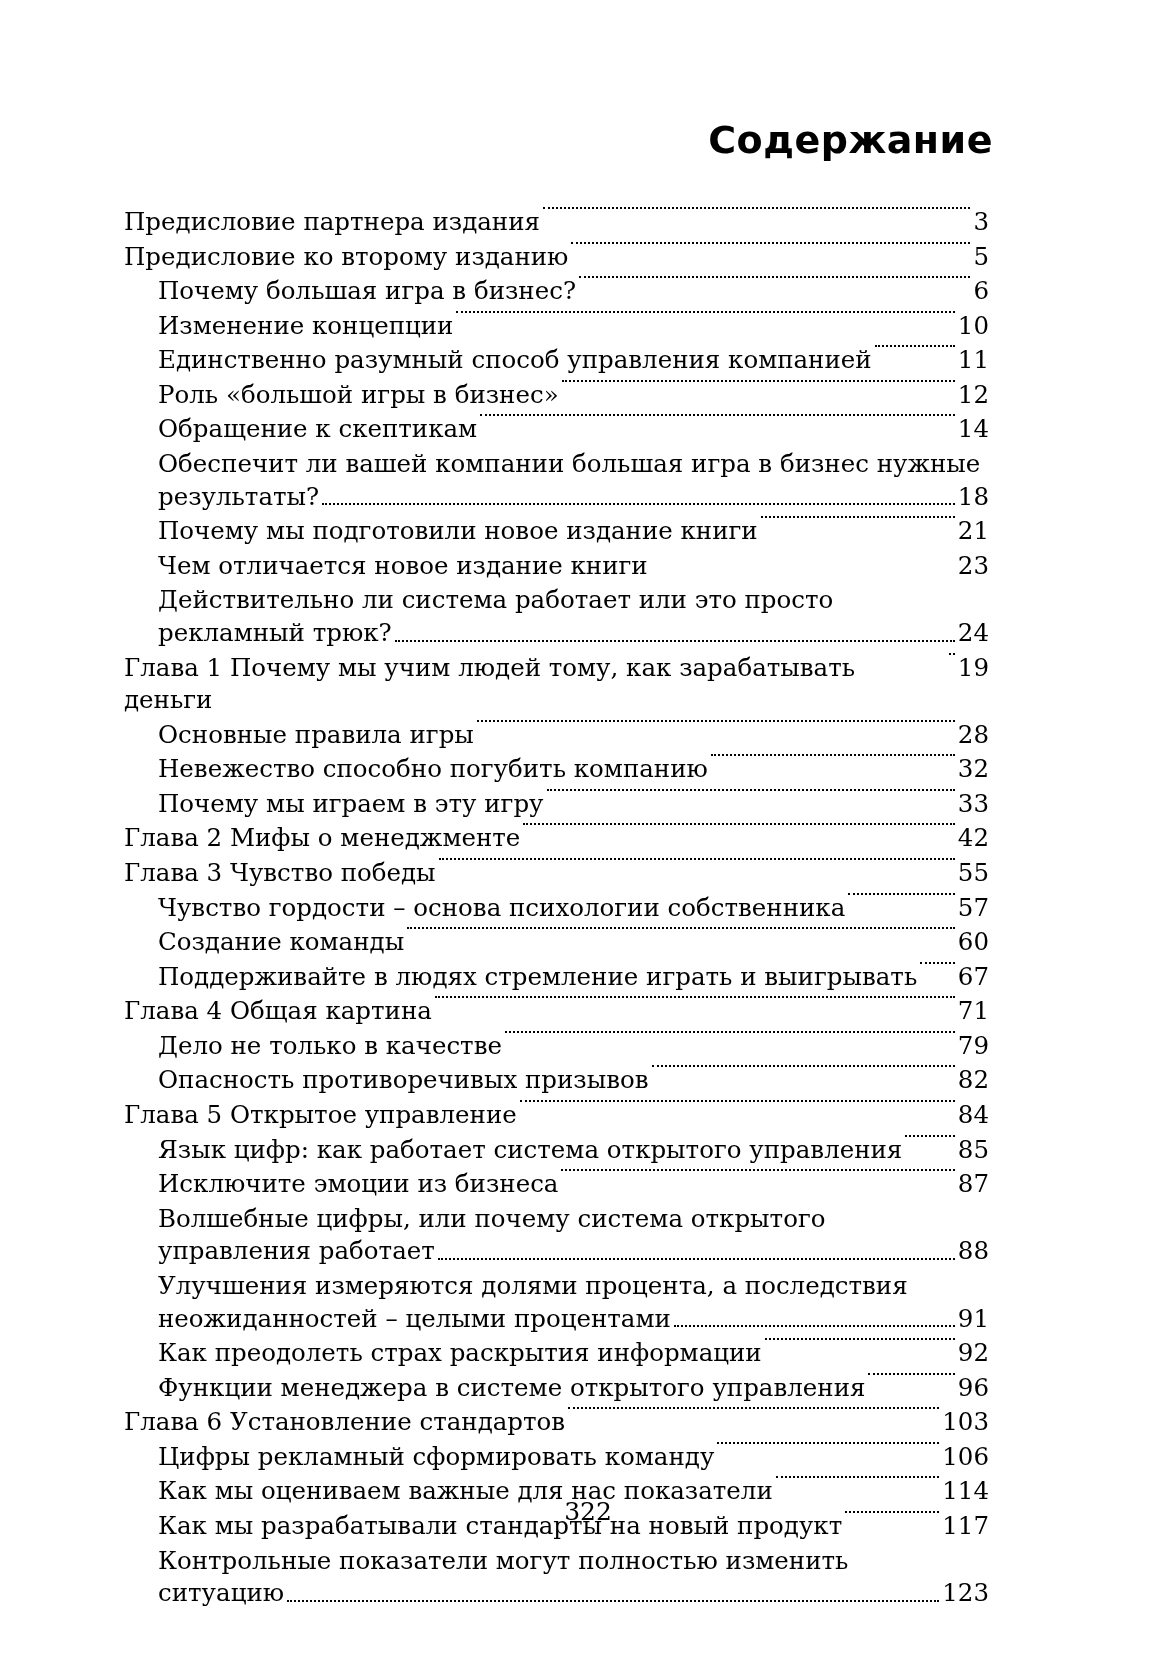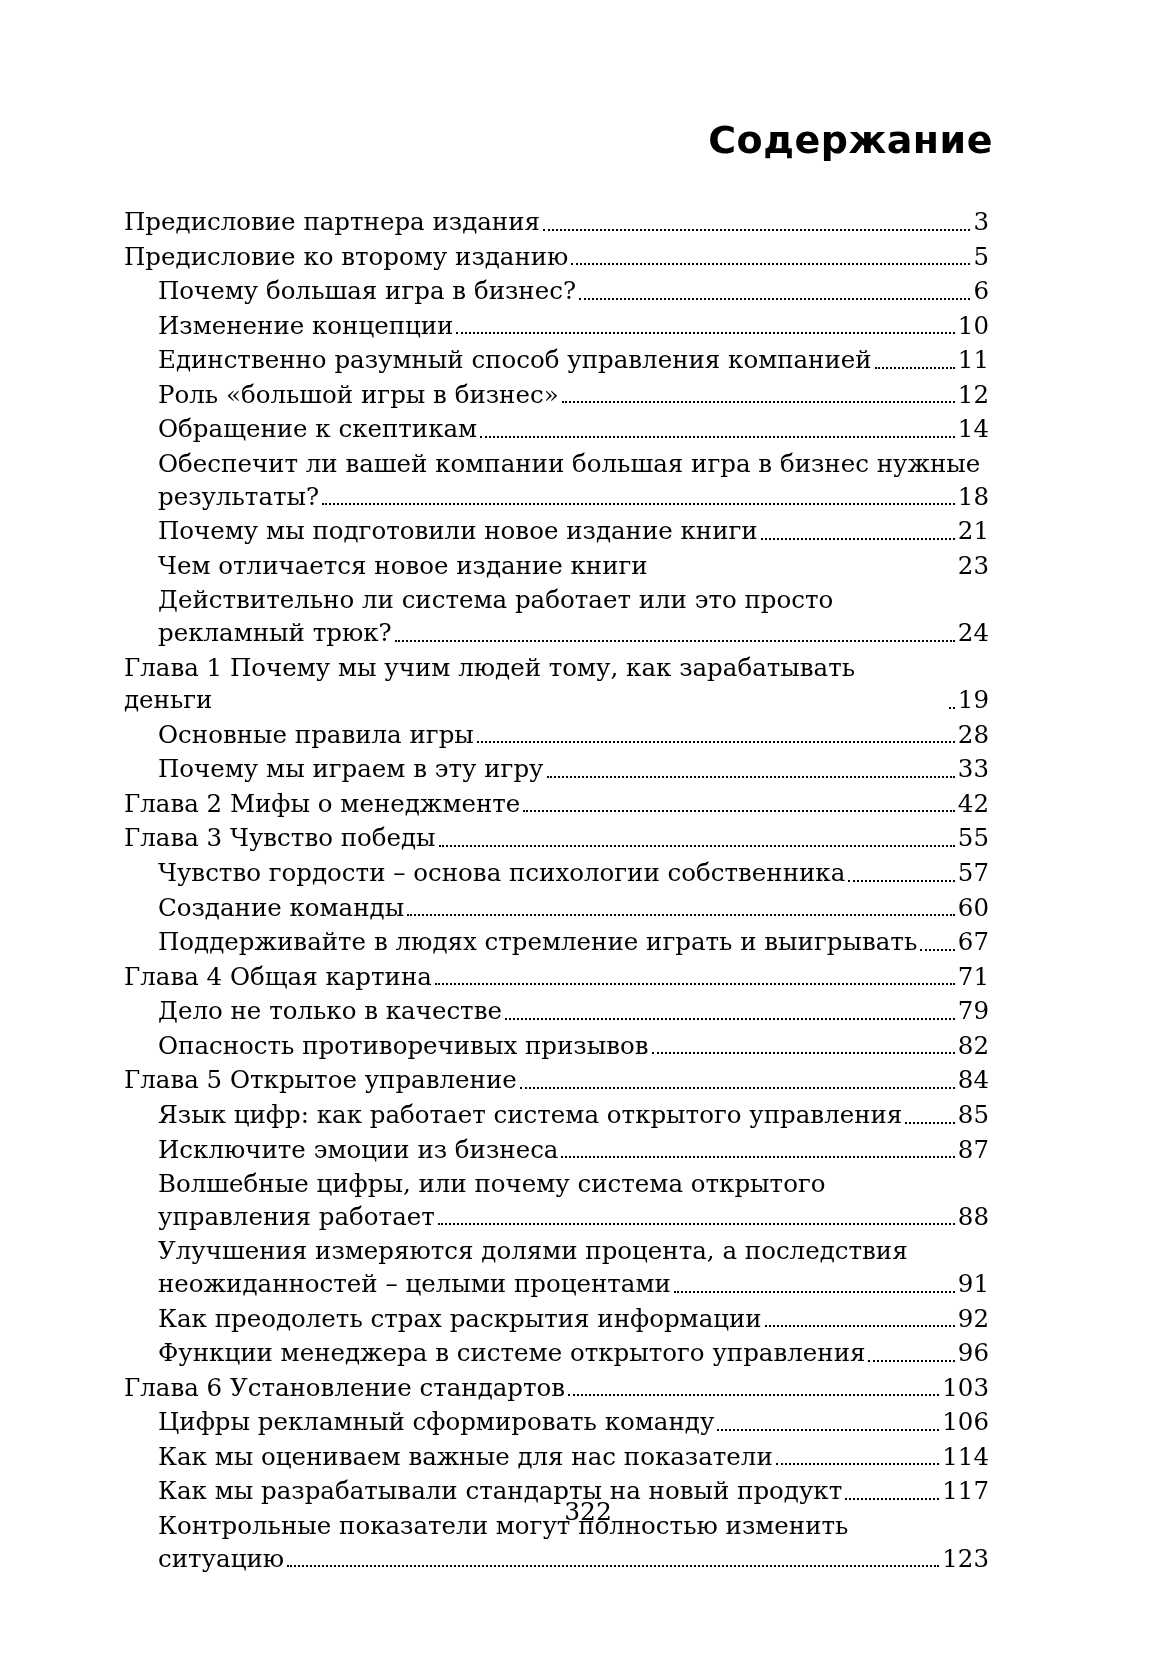--- a/index.html
+++ b/index.html
@@ -29,21 +29,20 @@
     letter-spacing: 0.5px;
     margin: 18px 0 44px 0;
     font-family: "DejaVu Sans", sans-serif;
   }
   .toc-list {
     width: 865px;
     margin: 0 auto;
   }
   .entry {
     display: flex;
-    align-items: flex-end;
     font-size: 24.5px;
     line-height: 1.33;
     margin-bottom: 2px;
     font-family: "DejaVu Serif", serif;
   }
   .entry.level1 {
     padding-left: 0;
   }
   .entry.level2 {
     padding-left: 34px;
@@ -169,20 +168,25 @@
         <span class="label">Глава 1  Почему мы учим людей тому,  как зарабатывать деньги</span>
         <span class="dots"></span>
         <span class="page-num">19</span>
       </div>
       <div class="entry level2">
         <span class="label">Основные правила игры</span>
         <span class="dots"></span>
         <span class="page-num">28</span>
       </div>
       <div class="entry level2">
+        <span class="label">Невежество способно погубить компанию</span>
+        <span class="dots"></span>
+        <span class="page-num">32</span>
+      </div>
+      <div class="entry level2">
         <span class="label">Почему мы играем в эту игру</span>
         <span class="dots"></span>
         <span class="page-num">33</span>
       </div>
       <div class="entry level1">
         <span class="label">Глава 2  Мифы о менеджменте</span>
         <span class="dots"></span>
         <span class="page-num">42</span>
       </div>
       <div class="entry level1">

